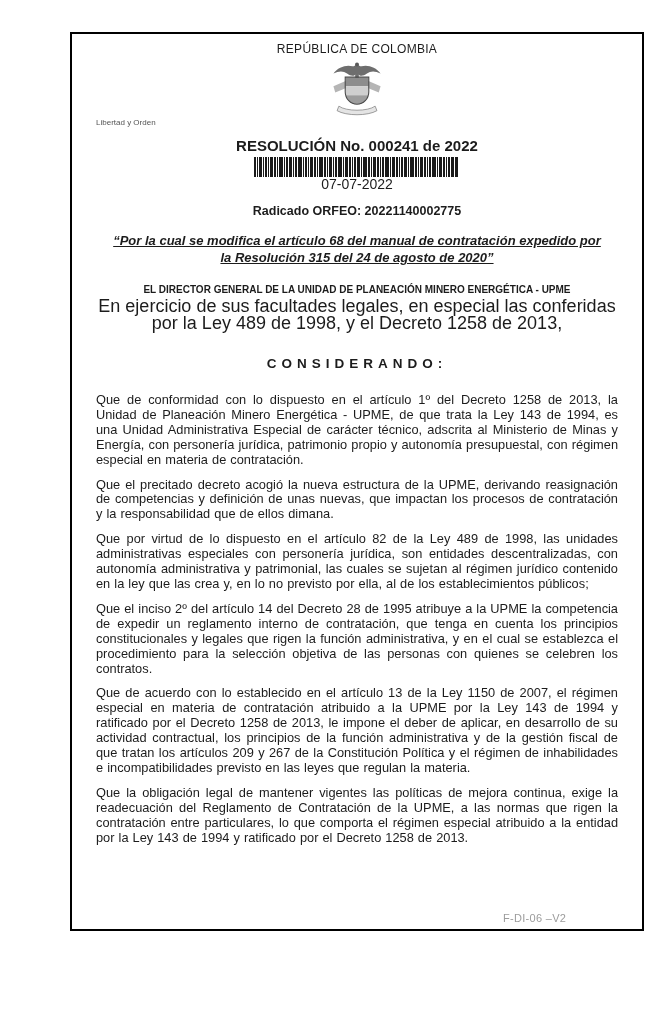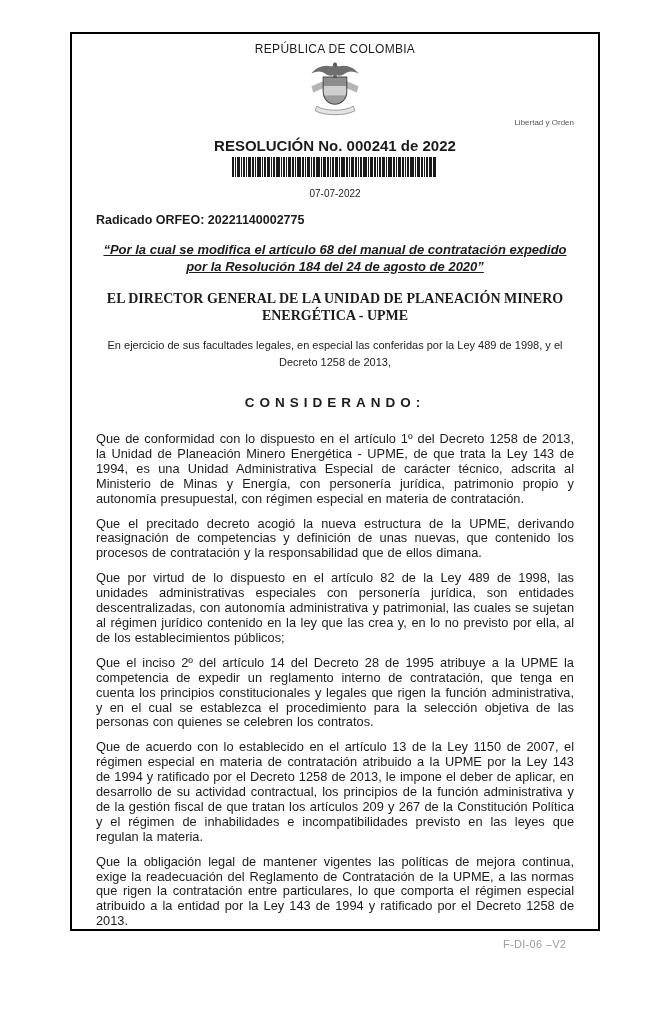--- a/index.html
+++ b/index.html
@@ -6,35 +6,35 @@
   html, body { width: 662px; height: 1024px; background: #ffffff; }
   body {
     font-family: "Liberation Sans", sans-serif;
     color: #1c1c1c;
     position: relative;
   }
   .page { position: absolute; inset: 0; background: #ffffff; }
   .frame {
     position: absolute;
     left: 70px; top: 32px;
-    width: 530px; height: 899px;
+    width: 574px; height: 899px;
     border: 2.5px solid #000;
     padding: 8px 24px 0 24px;
     overflow: hidden;
   }
   .country {
     text-align: center;
     font-size: 12px;
     letter-spacing: 0.3px;
     margin-bottom: 2px;
   }
   .coat-wrap { text-align: center; line-height: 0; }
   .coat-wrap svg { display: inline-block; }
   .motto {
-    text-align: right;
+    text-align: left;
     font-size: 8px;
     color: #555;
     line-height: 10px;
     margin-top: 0px;
   }
   .entity {
     text-align: center;
     font-size: 14.5px;
     letter-spacing: 0.2px;
     margin-top: 4px;
@@ -43,74 +43,72 @@
   .res-title {
     text-align: center;
     font-size: 15px;
     font-weight: bold;
     margin-top: 9px;
     line-height: 18px;
   }
   .barcode-wrap { text-align: center; margin-top: 2px; line-height: 0; }
   .date {
     text-align: center;
-    font-size: 10px;
+    font-size: 14px;
     line-height: 13px;
-    margin-top: 10px;
+    margin-top: 1px;
   }
   .radicado {
-    text-align: left;
+    text-align: center;
     font-size: 12.5px;
     font-weight: bold;
     margin-top: 13px;
     line-height: 15px;
   }
   .subject {
     text-align: center;
     font-size: 13px;
     font-weight: bold;
     font-style: italic;
     text-decoration: underline;
     margin: 13px auto 0;
     max-width: 492px;
     line-height: 17px;
   }
   .issuer {
     text-align: center;
-    font-size: 14px;
+    font-size: 10px;
     font-weight: bold;
     margin-top: 15px;
     line-height: 17px;
-    font-family: Liberation Serif, serif;
   }
   .faculties {
     text-align: center;
-    font-size: 11px;
-    margin-top: 13px;
+    font-size: 18px;
     line-height: 17px;
   }
   .considerando {
     text-align: center;
     font-size: 13.5px;
     font-weight: bold;
     letter-spacing: 5px;
     margin-top: 23px;
     line-height: 17px;
   }
   .paras { margin-top: 21px; }
   .paras p {
     font-size: 12.8px;
     line-height: 14.9px;
     text-align: justify;
     margin-bottom: 10px;
     word-spacing: 0.5px;
   }
   .footer-code {
     position: absolute;
-    left: 503px; top: 938px;
+    left: 503px; top: 912px;
     font-size: 11px;
     color: #9c9c9c;
     letter-spacing: 0.3px;
   }
 </style>
 </head>
 <body>
 
 <div class="page">
   <div class="frame">
@@ -212,31 +210,31 @@
             <rect x="197" width="3" height="20"></rect>
             <rect x="201" width="3" height="20"></rect>
         </g>
       </svg>
     </div>
 
     <div class="date">07-07-2022</div>
 
     <div class="radicado">Radicado ORFEO: 20221140002775</div>
 
-    <div class="subject">“Por la cual se modifica el artículo 68 del manual de contratación expedido por la Resolución 184 del 24 de agosto de 2020”</div>
+    <div class="subject">“Por la cual se modifica el artículo 68 del manual de contratación expedido por la Resolución 315 del 24 de agosto de 2020”</div>
 
     <div class="issuer">EL DIRECTOR GENERAL DE LA UNIDAD DE PLANEACIÓN MINERO ENERGÉTICA - UPME</div>
 
     <div class="faculties">En ejercicio de sus facultades legales, en especial las conferidas por la Ley 489 de 1998, y el Decreto 1258 de 2013,</div>
 
     <div class="considerando">CONSIDERANDO:</div>
 
     <div class="paras">
       <p>Que de conformidad con lo dispuesto en el artículo 1º del Decreto 1258 de 2013, la Unidad de Planeación Minero Energética - UPME, de que trata la Ley 143 de 1994, es una Unidad Administrativa Especial de carácter técnico, adscrita al Ministerio de Minas y Energía, con personería jurídica, patrimonio propio y autonomía presupuestal, con régimen especial en materia de contratación.</p>
-      <p>Que el precitado decreto acogió la nueva estructura de la UPME, derivando reasignación de competencias y definición de unas nuevas, que contenido los procesos de contratación y la responsabilidad que de ellos dimana.</p>
+      <p>Que el precitado decreto acogió la nueva estructura de la UPME, derivando reasignación de competencias y definición de unas nuevas, que impactan los procesos de contratación y la responsabilidad que de ellos dimana.</p>
       <p>Que por virtud de lo dispuesto en el artículo 82 de la Ley 489 de 1998, las unidades administrativas especiales con personería jurídica, son entidades descentralizadas, con autonomía administrativa y patrimonial, las cuales se sujetan al régimen jurídico contenido en la ley que las crea y, en lo no previsto por ella, al de los establecimientos públicos;</p>
       <p>Que el inciso 2º del artículo 14 del Decreto 28 de 1995 atribuye a la UPME la competencia de expedir un reglamento interno de contratación, que tenga en cuenta los principios constitucionales y legales que rigen la función administrativa, y en el cual se establezca el procedimiento para la selección objetiva de las personas con quienes se celebren los contratos.</p>
       <p>Que de acuerdo con lo establecido en el artículo 13 de la Ley 1150 de 2007, el régimen especial en materia de contratación atribuido a la UPME por la Ley 143 de 1994 y ratificado por el Decreto 1258 de 2013, le impone el deber de aplicar, en desarrollo de su actividad contractual, los principios de la función administrativa y de la gestión fiscal de que tratan los artículos 209 y 267 de la Constitución Política y el régimen de inhabilidades e incompatibilidades previsto en las leyes que regulan la materia.</p>
       <p>Que la obligación legal de mantener vigentes las políticas de mejora continua, exige la readecuación del Reglamento de Contratación de la UPME, a las normas que rigen la contratación entre particulares, lo que comporta el régimen especial atribuido a la entidad por la Ley 143 de 1994 y ratificado por el Decreto 1258 de 2013.</p>
 
     </div>
 
   </div>
 
   <div class="footer-code">F-DI-06 –V2</div>

